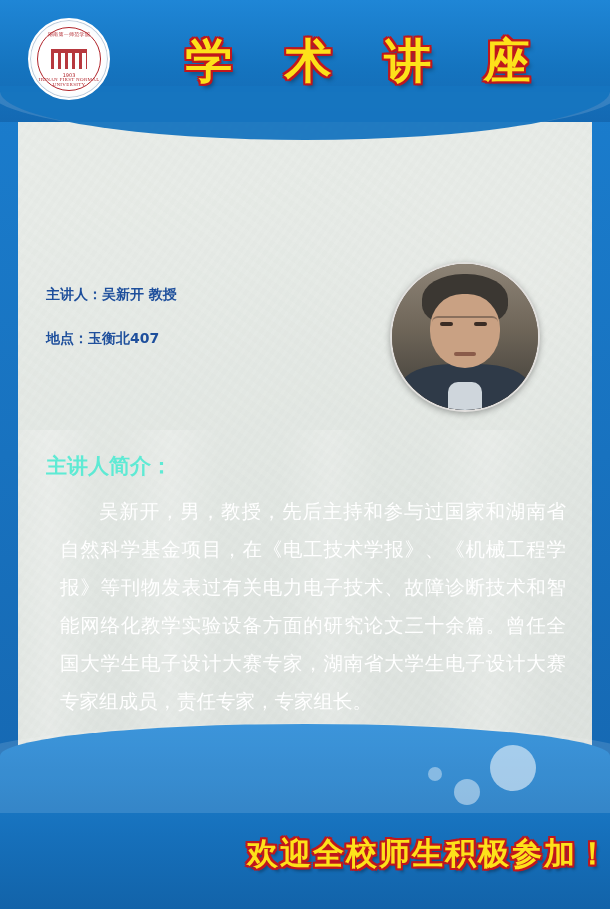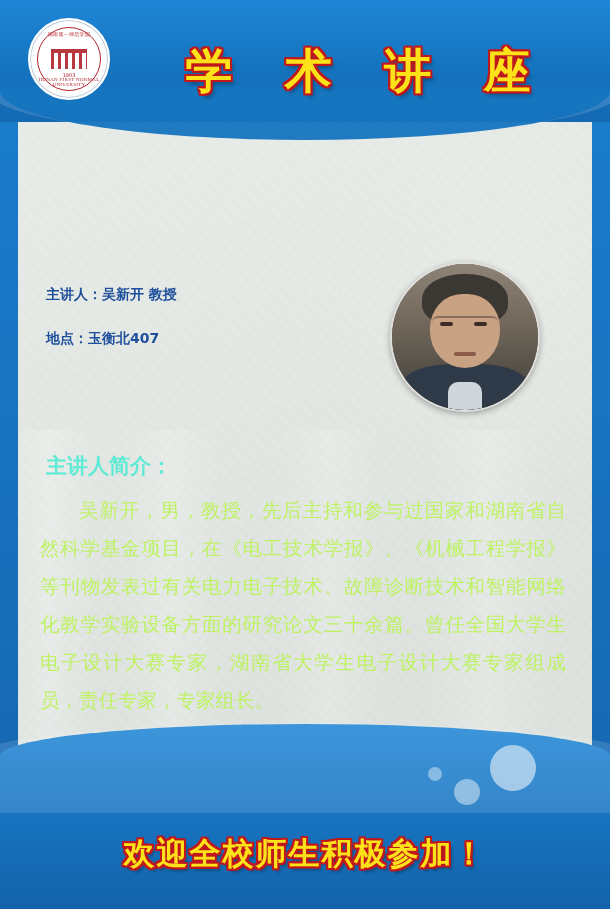--- a/index.html
+++ b/index.html
@@ -136,21 +136,21 @@
   .seal .seal-top-text { top: 3px; }
   .seal .seal-bottom-text { bottom: 3px; }
   .seal .seal-year {
     position:absolute; bottom: 12px; left:0; right:0; text-align:center;
     font-size: 5px; color:#b0232a;
   }
   .header-title {
     position: absolute;
     left: 130px;
     right: 24px;
-    top: 38px;
+    top: 28px;
     height: 66px;
     display: flex;
     align-items: center;
     justify-content: center;
     font-family: "DejaVu Serif", "Liberation Serif", serif;
     font-weight: bold;
     font-size: 47px;
     letter-spacing: 18px;
     text-indent: 18px;
     color: #fde21a;
@@ -259,29 +259,29 @@
   .bio-head {
     position: absolute;
     left: 46px;
     top: 452px;
     color: #5eead4;
     font-weight: bold;
     font-size: 21px;
   }
   .bio-body {
     position: absolute;
-    left: 40px;
+    left: 60px;
     right: 44px;
     top: 492px;
-    color: #bef264;
+    color: #ffffff;
     font-size: 19.5px;
     line-height: 38px;
     text-align: justify;
     text-indent: 2em;
-    font-family: Liberation Serif, serif;
+    font-family: Liberation Sans, sans-serif;
   }
 
   
   .bottom-wave {
     position: absolute;
     left: 0; right: 0; bottom: 0;
     height: 185px;
     background: linear-gradient(180deg, #1f86d6 0%, #1670bb 60%, #1263a9 100%);
     border-top-left-radius: 100% 64px;
     border-top-right-radius: 100% 64px;
@@ -299,21 +299,21 @@
     border-radius: 50%;
     background: rgba(255,255,255,0.35);
   }
   .bubble.b1 { width: 46px; height: 46px; right: 74px; bottom: 118px; background: rgba(255,255,255,.55);}
   .bubble.b2 { width: 26px; height: 26px; right: 130px; bottom: 104px; background: rgba(255,255,255,.45);}
   .bubble.b3 { width: 14px; height: 14px; right: 168px; bottom: 128px; background: rgba(255,255,255,.40);}
   .slogan {
     position: absolute;
     left: 0; right: 0;
     bottom: 34px;
-    text-align: center;
+    text-align: right;
     font-family: "DejaVu Serif", "Liberation Serif", serif;
     font-weight: bold;
     font-size: 31px;
     letter-spacing: 2px;
     color: #fde21a;
     text-shadow:
       -2px 0 #c0171d, 2px 0 #c0171d, 0 -2px #c0171d, 0 2px #c0171d,
       -2px -2px #c0171d, 2px 2px #c0171d, -2px 2px #c0171d, 2px -2px #c0171d,
       3px 4px 3px rgba(0,0,0,.30);
   }

